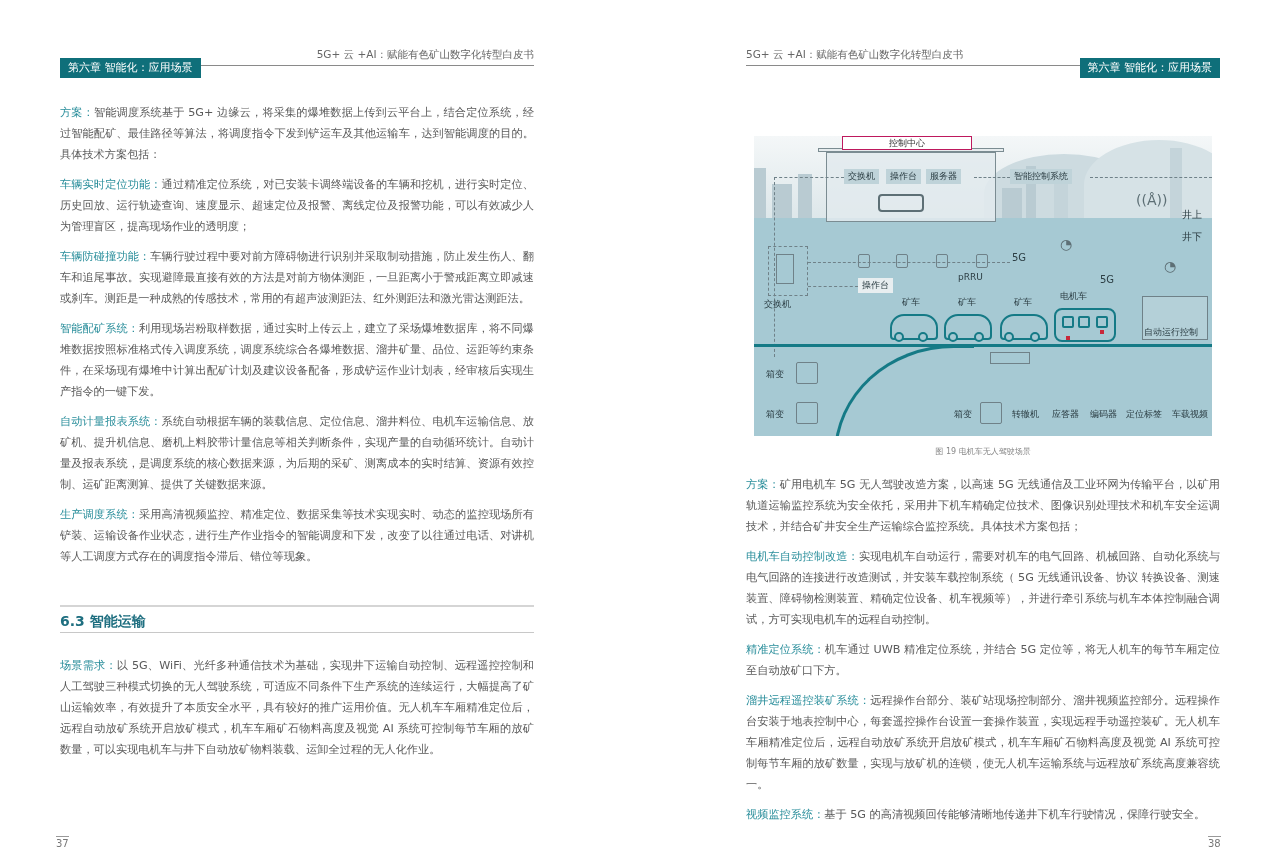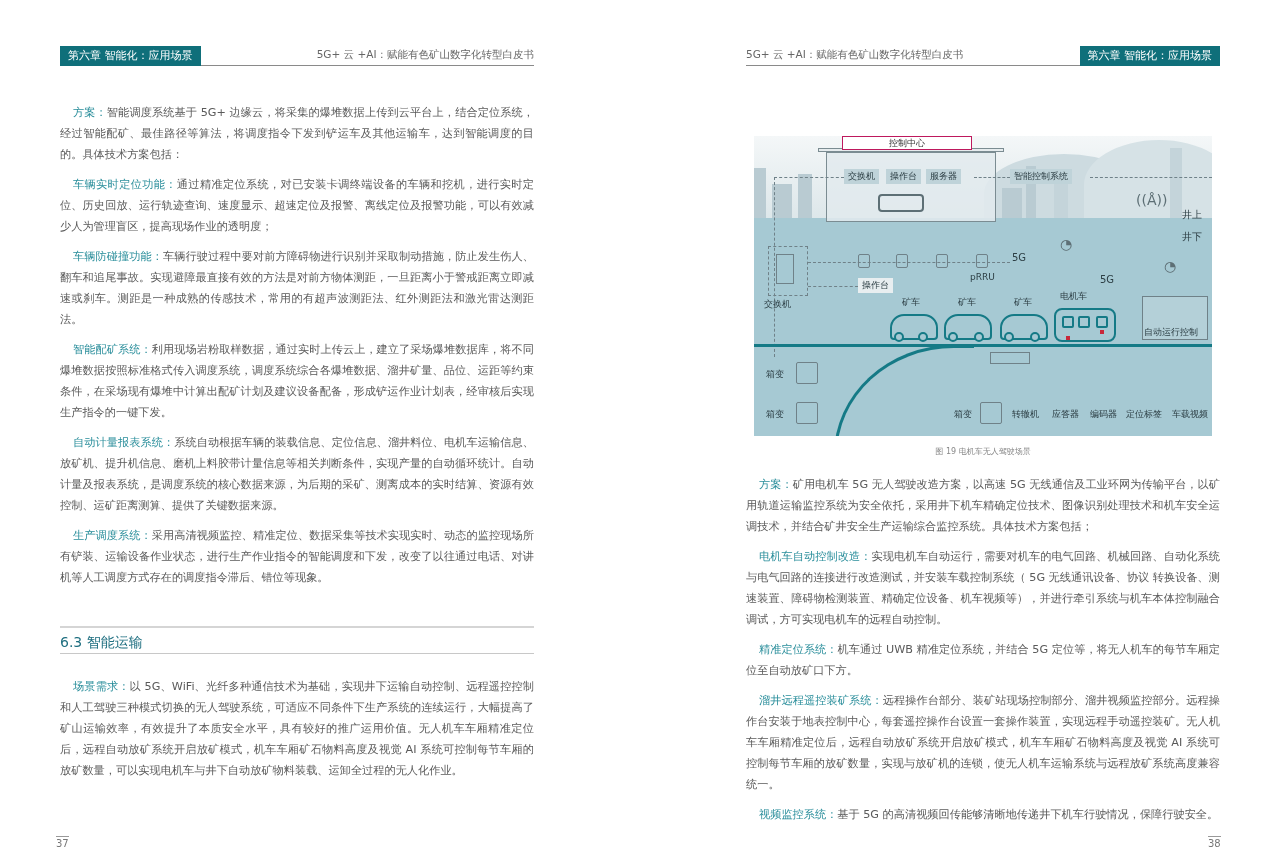--- a/index.html
+++ b/index.html
@@ -5,35 +5,35 @@
   * { box-sizing: border-box; margin: 0; padding: 0; }
   html, body { width: 1280px; height: 868px; background: #ffffff; overflow: hidden; }
   body { font-family: "DejaVu Sans", "Liberation Sans", sans-serif; color: #555; position: relative; }
   .page { position: absolute; top: 0; height: 868px; width: 640px; background: #fff; }
   .page.left { left: 0; }
   .page.right { left: 640px; }
 
   .header { position: absolute; top: 46px; height: 20px; width: 474px; border-bottom: 1px solid #8a8a8a; }
   .left .header { left: 60px; }
   .right .header { left: 106px; }
-  .chapter-tag { position: absolute; top: 0; height: 20px; background: #0f6f7a; color: #fff; font-size: 11px; line-height: 20px; padding: 0 8px; white-space: nowrap; }
+  .chapter-tag { position: absolute; top: 12px; height: 20px; background: #0f6f7a; color: #fff; font-size: 11px; line-height: 20px; padding: 0 8px; white-space: nowrap; }
   .left .chapter-tag { left: 0; }
   .right .chapter-tag { right: 0; }
   .book-title { position: absolute; top: 2px; font-size: 10.5px; color: #666; white-space: nowrap; }
   .left .book-title { right: 0; }
   .right .book-title { left: 0; }
 
   .content { position: absolute; width: 474px; font-size: 11.2px; line-height: 21px; color: #5a5a5a; text-align: justify; }
   .left .content { left: 60px; }
   .right .content { left: 106px; }
   .para { margin-bottom: 9px; }
-  .kw { color: #2a8e9b; margin-left: 13px; }
+  .kw { color: #2a8e9b; }
 
   .section-heading { position: relative; margin: 38px 0 22px 0; border-top: 2px solid #d5d5d5; border-bottom: 1px solid #c8c8c8; height: 28px; }
-  .section-heading span { position: absolute; left: 0; top: 4px; font-size: 14px; font-weight: normal; color: #1f6f80; }
+  .section-heading span { position: absolute; left: 0; top: 4px; font-size: 14px; font-weight: bold; color: #1f6f80; }
 
   .page-num { position: absolute; top: 836px; font-size: 10px; color: #777; border-top: 1px solid #999; padding-top: 1px; }
   .left .page-num { left: 56px; }
   .right .page-num { left: 1208px; left: 568px; }
 
   
   .figure { position: absolute; left: 114px; top: 136px; width: 458px; height: 300px; overflow: hidden; background: #eef3f5; }
   .sky { position: absolute; left: 0; top: 0; width: 458px; height: 82px; background: linear-gradient(#f4f7f8, #dde7ea); }
   .mountain { position: absolute; border-radius: 50% 50% 0 0; background: #cddbe0; }
   .building { position: absolute; background: #b9cbd2; bottom: 0; }
@@ -126,21 +126,21 @@
     <div style="position:absolute;left:14px;top:110px;width:40px;height:50px;border:1px dashed #6f8188;"></div>
     <div style="position:absolute;left:22px;top:118px;width:18px;height:30px;border:1px solid #6f8188;"></div>
     <div class="lbl" style="left:10px;top:162px;">交换机</div>
 
     <div class="dline" style="left:54px;top:126px;width:202px;"></div>
     <div class="prru" style="left:104px;top:118px;"></div>
     <div class="prru" style="left:142px;top:118px;"></div>
     <div class="prru" style="left:182px;top:118px;"></div>
     <div class="prru" style="left:222px;top:118px;"></div>
     <div class="lbl big" style="left:258px;top:116px;">5G</div>
-    <div class="lbl" style="left:216px;top:136px;">pRRU</div>
+    <div class="lbl" style="left:204px;top:136px;">pRRU</div>
     <div class="tag light" style="left:104px;top:142px;">操作台</div>
     <div class="dline" style="left:54px;top:150px;width:50px;"></div>
     <div class="lbl big" style="left:346px;top:138px;">5G</div>
     <div class="lbl" style="left:306px;top:100px;font-size:14px;color:#5d6f75;">◔</div>
     <div class="lbl" style="left:410px;top:122px;font-size:14px;color:#5d6f75;">◔</div>
 
     <div class="lbl" style="left:148px;top:160px;">矿车</div>
     <div class="lbl" style="left:204px;top:160px;">矿车</div>
     <div class="lbl" style="left:260px;top:160px;">矿车</div>
     <div class="lbl" style="left:306px;top:154px;">电机车</div>

